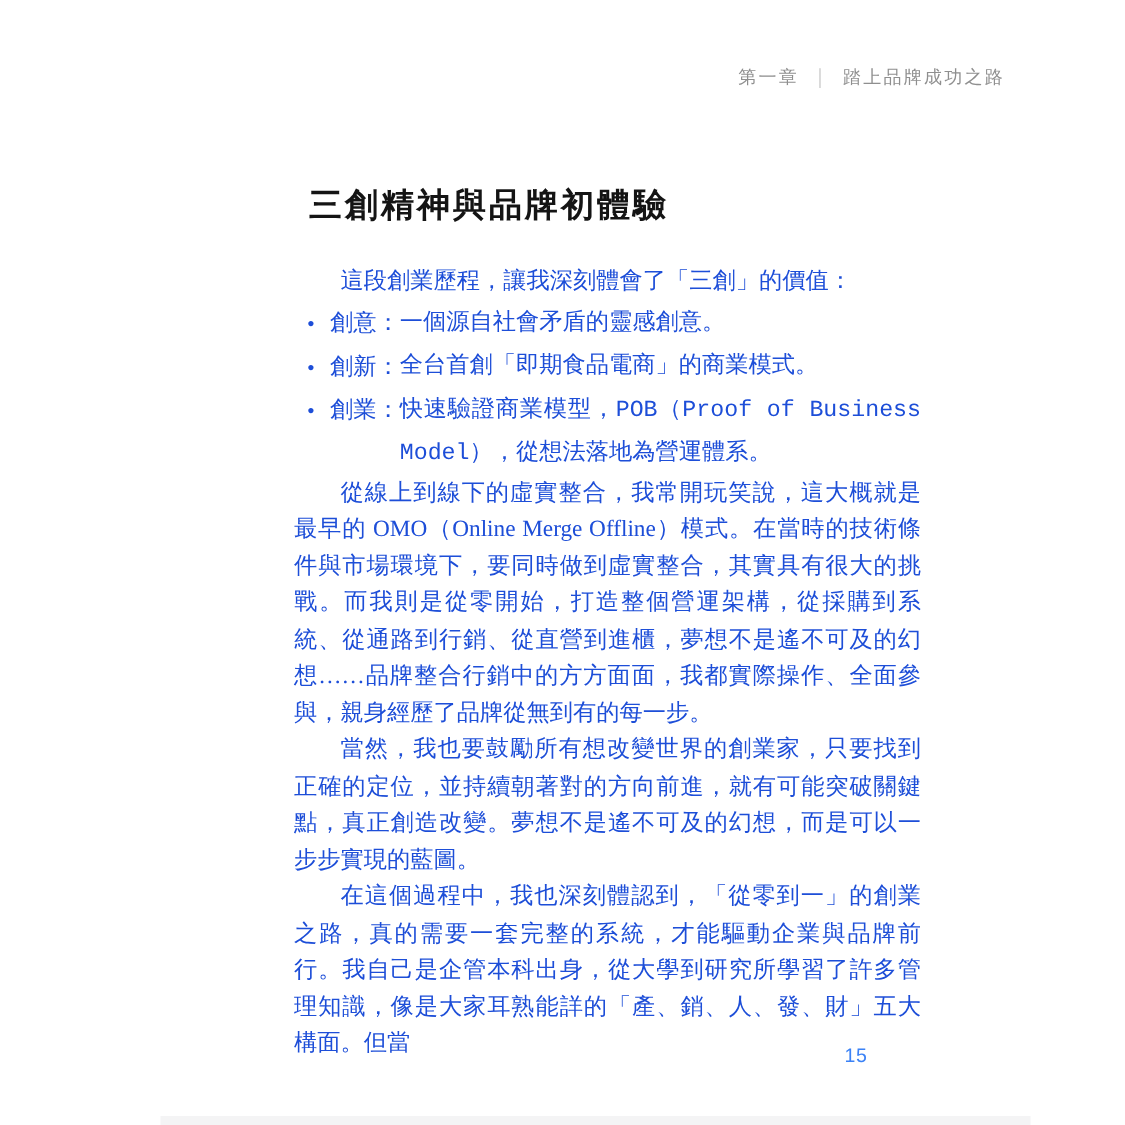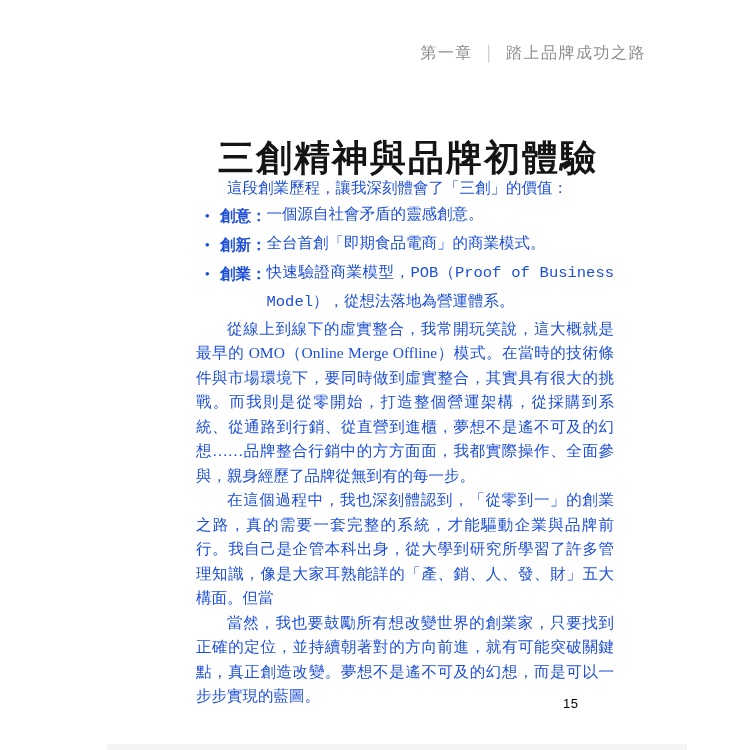--- a/index.html
+++ b/index.html
@@ -12,40 +12,40 @@
     position: relative;
     width: 750px;
     height: 750px;
     background: #ffffff;
     overflow: hidden;
   }
   
   .running-header {
     position: absolute;
     top: 43px;
-    right: 104px;
-    font-size: 16px;
+    right: 80px;
+    font-size: 12px;
     color: #8f8f8f;
     letter-spacing: 1.5px;
     white-space: nowrap;
     font-family: "Liberation Sans", "DejaVu Sans", sans-serif;
   }
   .running-header .sep {
     display: inline-block;
     margin: 0 8px;
     color: #c2c2c2;
     transform: scaleY(1.1);
   }
   
   .section-title {
     position: absolute;
     left: 203px;
     top: 119px;
-    margin: 15px;
-    font-size: 36px;
+    margin: 3px;
+    font-size: 22px;
     font-weight: 700;
     color: #141414;
     letter-spacing: 2px;
     white-space: nowrap;
     font-family: Liberation Serif, serif;
   }
   
   .content {
     position: absolute;
     left: 196px;
@@ -72,34 +72,34 @@
     padding-left: 9px;
   }
   ul.three-list .bullet {
     flex: none;
     width: 15px;
     font-weight: 700;
     font-size: 13px;
   }
   ul.three-list .term {
     flex: none;
-    font-weight: 700;
+    font-weight: 400;
   }
   ul.three-list .text {
     flex: 1;
     text-align: justify;
     font-family: Liberation Mono, monospace;
   }
   
   .page-number {
     position: absolute;
     left: 563px;
     top: 696px;
     font-size: 13px;
-    color: #000000;
+    color: #3b82f6;
     letter-spacing: 0.5px;
     font-family: "Liberation Sans", "DejaVu Sans", sans-serif;
   }
   
   .next-page-edge {
     position: absolute;
     left: 107px;
     top: 744px;
     width: 580px;
     height: 6px;
@@ -133,22 +133,22 @@
         <span class="text">全台首創「即期食品電商」的商業模式。</span>
       </li>
       <li>
         <span class="bullet">•</span>
         <span class="term">創業：</span>
         <span class="text">快速驗證商業模型，POB（Proof of Business Model），從想法落地為營運體系。</span>
       </li>
     </ul>
 
     <p>從線上到線下的虛實整合，我常開玩笑說，這大概就是最早的 OMO（Online Merge Offline）模式。在當時的技術條件與市場環境下，要同時做到虛實整合，其實具有很大的挑戰。而我則是從零開始，打造整個營運架構，從採購到系統、從通路到行銷、從直營到進櫃，夢想不是遙不可及的幻想……品牌整合行銷中的方方面面，我都實際操作、全面參與，親身經歷了品牌從無到有的每一步。</p>
+    <p>當然，我也要鼓勵所有想改變世界的創業家，只要找到正確的定位，並持續朝著對的方向前進，就有可能突破關鍵點，真正創造改變。夢想不是遙不可及的幻想，而是可以一步步實現的藍圖。</p>
     <p>在這個過程中，我也深刻體認到，「從零到一」的創業之路，真的需要一套完整的系統，才能驅動企業與品牌前行。我自己是企管本科出身，從大學到研究所學習了許多管理知識，像是大家耳熟能詳的「產、銷、人、發、財」五大構面。但當</p>
-    <p>當然，我也要鼓勵所有想改變世界的創業家，只要找到正確的定位，並持續朝著對的方向前進，就有可能突破關鍵點，真正創造改變。夢想不是遙不可及的幻想，而是可以一步步實現的藍圖。</p>
 
   </div>
 
   <div class="page-number">15</div>
 
   <div class="next-page-edge"></div>
 
 </div>
 
 </body></html>

